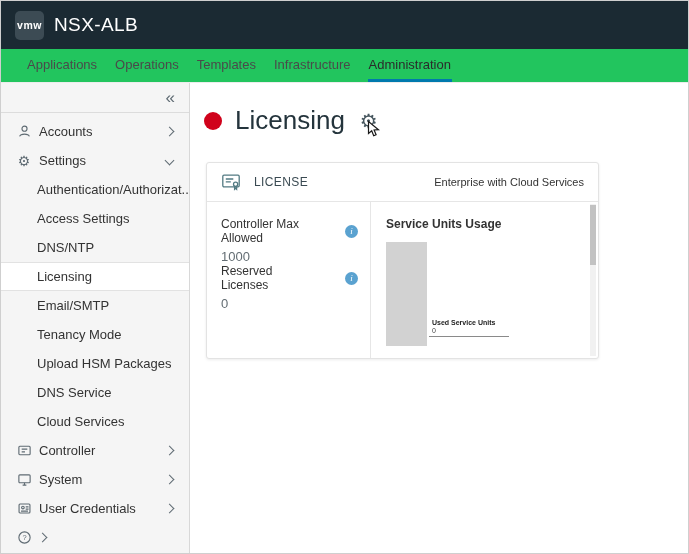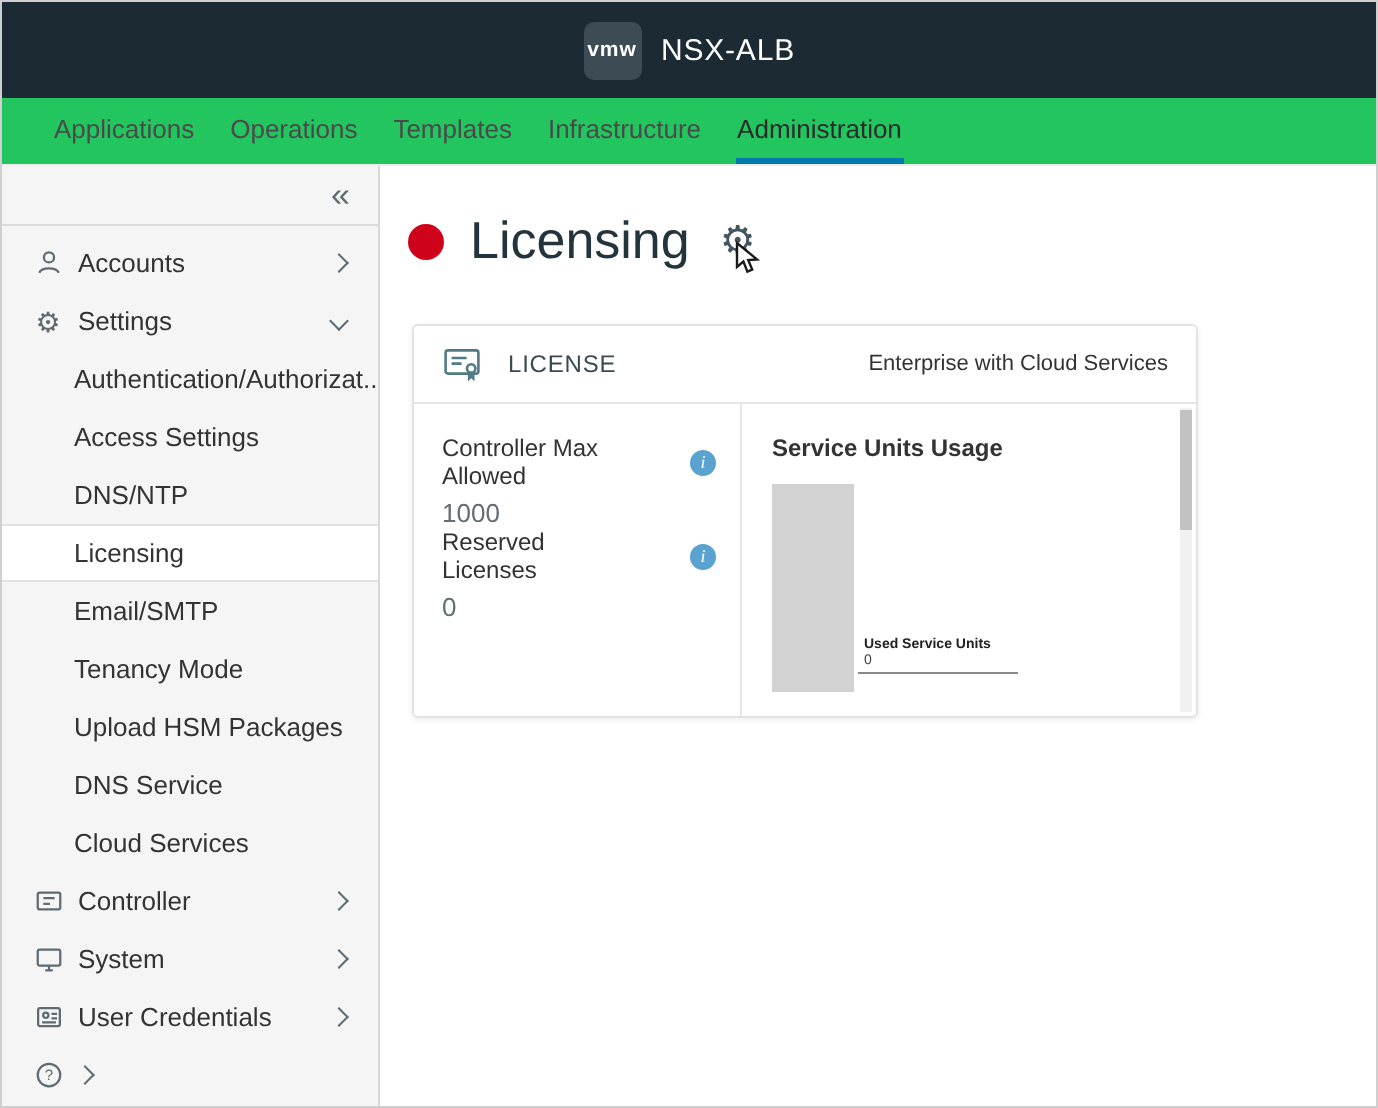--- a/index.html
+++ b/index.html
@@ -6,23 +6,23 @@
     --header-bg:#1b2a33;
     --accent:#0079ad;
     --red-dot:#d0021b;
     --bar-gray:#d2d2d2;
   }
   *{box-sizing:border-box;}
   body{margin:0;background:#e9e9e9;font-family:"Liberation Sans","DejaVu Sans",sans-serif;}
   .screen{width:689px;height:554px;border:1px solid #cfcfcf;background:#fff;display:flex;flex-direction:column;overflow:hidden;}
 
   
-  .app-header{height:48px;flex:none;background:var(--header-bg);display:flex;align-items:center;padding:0 14px;gap:10px;justify-content:center;}
+  .app-header{height:48px;flex:none;background:var(--header-bg);display:flex;align-items:center;padding:0 14px;gap:10px;}
   .logo{width:29px;height:29px;background:#3c4b54;border-radius:5px;display:flex;align-items:center;justify-content:center;color:#fff;font-size:10.5px;font-weight:bold;letter-spacing:.5px;}
-  .product-name{color:#fff;font-size:15px;letter-spacing:.4px;}
+  .product-name{color:#fff;font-size:19px;letter-spacing:.4px;}
 
   
   .top-nav{height:34px;flex:none;display:flex;align-items:stretch;padding-left:25px;gap:16px;background:#22c55e;border-bottom:1px solid #ececec;}
   .tab{display:flex;align-items:center;font-size:13px;color:#4a4a4a;border-bottom:3px solid transparent;padding:0 1px;cursor:pointer;white-space:nowrap;}
   .tab.active{border-bottom-color:var(--accent);color:#2b2b2b;}
 
   
   .body-row{flex:1;display:flex;min-height:0;}
 
   

